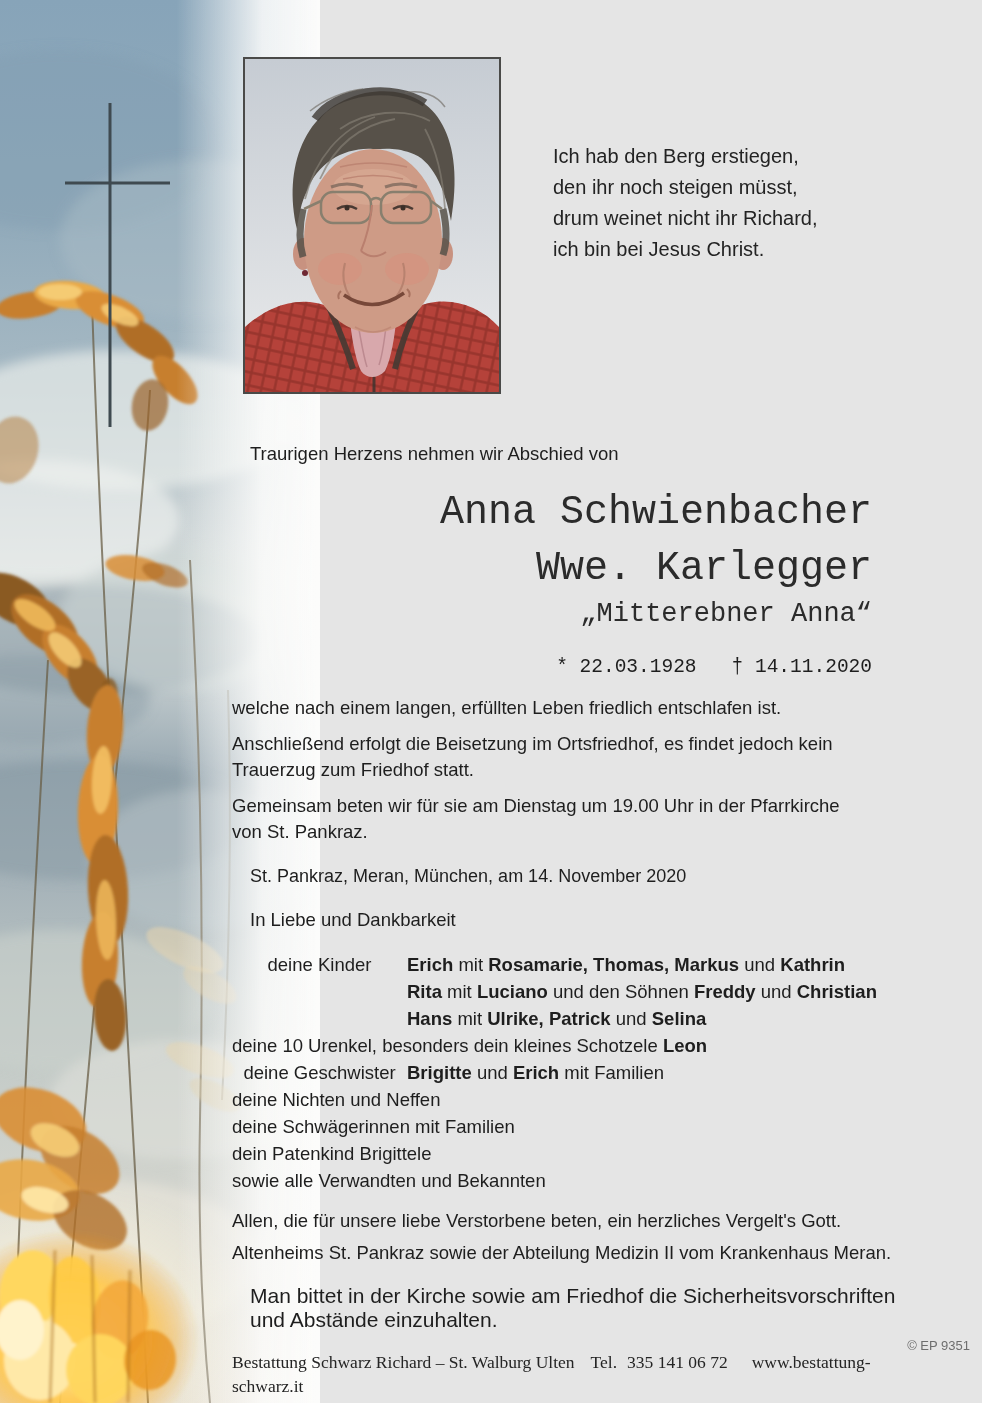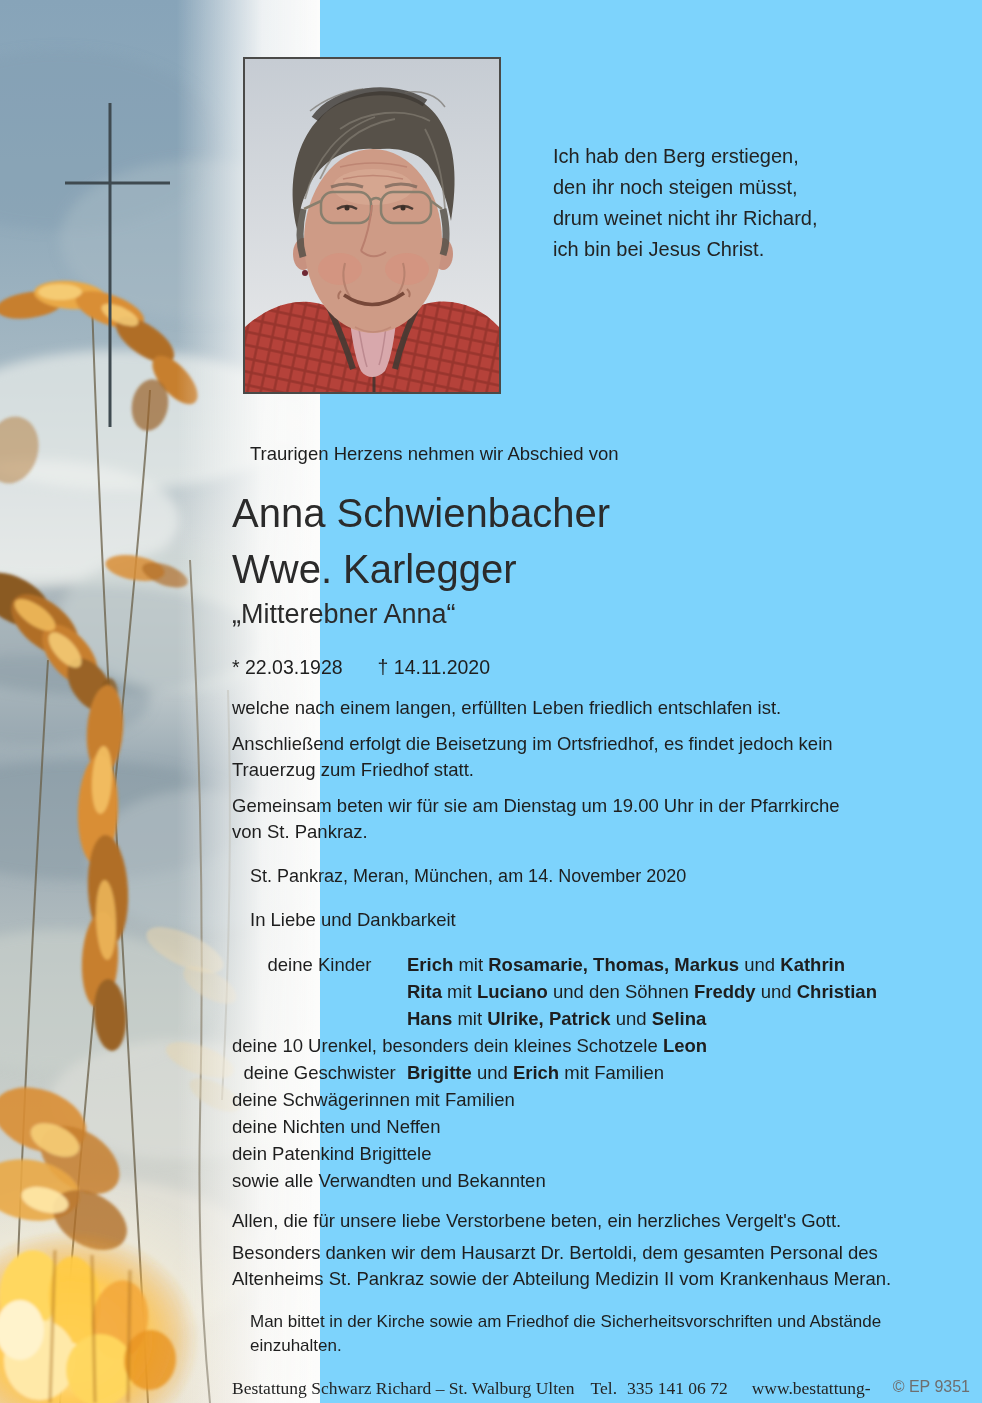--- a/index.html
+++ b/index.html
@@ -1,55 +1,55 @@
 <!DOCTYPE html>
 <html><head>
 <meta charset="utf-8">
 <style>
   html,body{margin:0;padding:0;background:#9a9a9a;}
   .page{
     position:relative;width:982px;height:1403px;margin:0 auto;
-    background:#7dd3fc;overflow:hidden;
+    background:#e5e5e5;overflow:hidden;
     font-family:"Liberation Sans",sans-serif;color:#1E1E1E;
   }
   
   .bg-left{position:absolute;left:0;top:0;width:320px;height:1403px;}
   .bg-left svg{display:block;}
   .bg-fade{position:absolute;left:0;top:0;width:320px;height:1403px;
     background:linear-gradient(to right, rgba(252,252,251,0) 55%, rgba(252,252,251,0.88) 82%, #FCFCFB 100%);}
   
   .photo-frame{position:absolute;left:243px;top:57px;width:254px;height:333px;
     border:2px solid #4A4A48;box-sizing:content-box;background:#D7DBDE;}
   .photo-frame svg{display:block;}
   
   .poem{position:absolute;left:553px;top:141px;font-size:20px;line-height:31px;color:#232323;}
   
   .content{position:absolute;left:232px;top:423px;width:690px;font-size:18.5px;line-height:26px;}
   .content p{margin:18px;}
-  .name-block{width:640px;text-align:left;}
+  .name-block{width:640px;text-align:right;font-family:Liberation Mono, monospace;}
   .name{font-size:40px;line-height:56px;font-weight:400;margin:0;color:#2B2B2B;}
   .name-first{margin-top:18px;}
   .nickname{font-size:27px;line-height:30px;margin-top:2px;color:#2B2B2B;}
   .dates{font-size:19.5px;line-height:24px;margin-top:26px;}
   .date-gap{display:inline-block;width:35px;}
   .para{margin-top:10px;}
   .para-first{margin-top:16px;}
   .place-line{line-height:26px;font-size:18px;}
   .closing{line-height:26px;}
   .family-line{line-height:27px;white-space:nowrap;}
   .fam-label{display:inline-block;width:175px;text-align:center;}
   .b{font-weight:700;text-align:center;}
   .thanks1{margin-top:14px;}
   .thanks2{margin-top:6px;}
-  .covid{font-size:17px;line-height:24px;margin-top:8px;}
+  .covid{font-size:21px;line-height:24px;margin-top:8px;}
   .footer-line{font-family:"Liberation Serif",serif;font-size:17.5px;line-height:24px;margin-top:8px;color:#242424;}
   .fh-name{margin-right:16px;}
   .tel-label{margin-right:10px;}
   .tel-num{margin-right:24px;}
-  .copyright{position:absolute;right:12px;top:1378px;font-size:16px;color:#6E6E6E;}
+  .copyright{position:absolute;right:12px;top:1338px;font-size:13px;color:#6E6E6E;}
 </style>
 </head>
 <body>
 
 <div class="page">
 
   <div class="bg-left">
     <svg width="320" height="1403" viewBox="0 0 320 1403">
       <defs>
         <linearGradient id="sky" x1="0" y1="0" x2="0" y2="1">
@@ -279,32 +279,31 @@
 
     <p class="place-line">St. Pankraz, Meran, München, am 14. November 2020</p>
     <p class="closing">In Liebe und Dankbarkeit</p>
 
     <div id="family-list">
         <div class="family-line"><span class="fam-label">deine Kinder</span><span class="b">Erich</span><span> mit </span><span class="b">Rosamarie, Thomas, Markus</span><span> und </span><span class="b">Kathrin</span></div>
         <div class="family-line"><span class="fam-label"></span><span class="b">Rita</span><span> mit </span><span class="b">Luciano</span><span> und den Söhnen </span><span class="b">Freddy</span><span> und </span><span class="b">Christian</span></div>
         <div class="family-line"><span class="fam-label"></span><span class="b">Hans</span><span> mit </span><span class="b">Ulrike, Patrick</span><span> und </span><span class="b">Selina</span></div>
         <div class="family-line"><span>deine 10 Urenkel, besonders dein kleines Schotzele </span><span class="b">Leon</span></div>
         <div class="family-line"><span class="fam-label">deine Geschwister</span><span class="b">Brigitte</span><span> und </span><span class="b">Erich</span><span> mit Familien</span></div>
+        <div class="family-line"><span>deine Nichten und Neffen</span></div>
         <div class="family-line"><span>deine Schwägerinnen mit Familien</span></div>
-        <div class="family-line"><span>deine Nichten und Neffen</span></div>
         <div class="family-line"><span>dein Patenkind Brigittele</span></div>
         <div class="family-line"><span>sowie alle Verwandten und Bekannten</span></div>
       </div>
 
     <div id="thanks-block">
         <div class="thanks1">
           <div class="pline">Allen, die für unsere liebe Verstorbene beten, ein herzliches Vergelt's Gott.</div>
         </div>
         <div class="thanks2">
-          <div class="pline">Besonders danken wir dem Hausarzt Dr. Bertoldi, dem gesamten Personal des</div>
           <div class="pline">Altenheims St. Pankraz sowie der Abteilung Medizin II vom Krankenhaus Meran.</div>
         </div>
       </div>
 
     <p class="covid">Man bittet in der Kirche sowie am Friedhof die Sicherheitsvorschriften und Abstände einzuhalten.</p>
 
     <div class="footer-line">
       <span class="fh-name">Bestattung Schwarz Richard – St. Walburg Ulten</span><span class="tel-label">Tel.</span><span class="tel-num">335 141 06 72</span><span>www.bestattung-schwarz.it</span>
     </div>
   </div>

